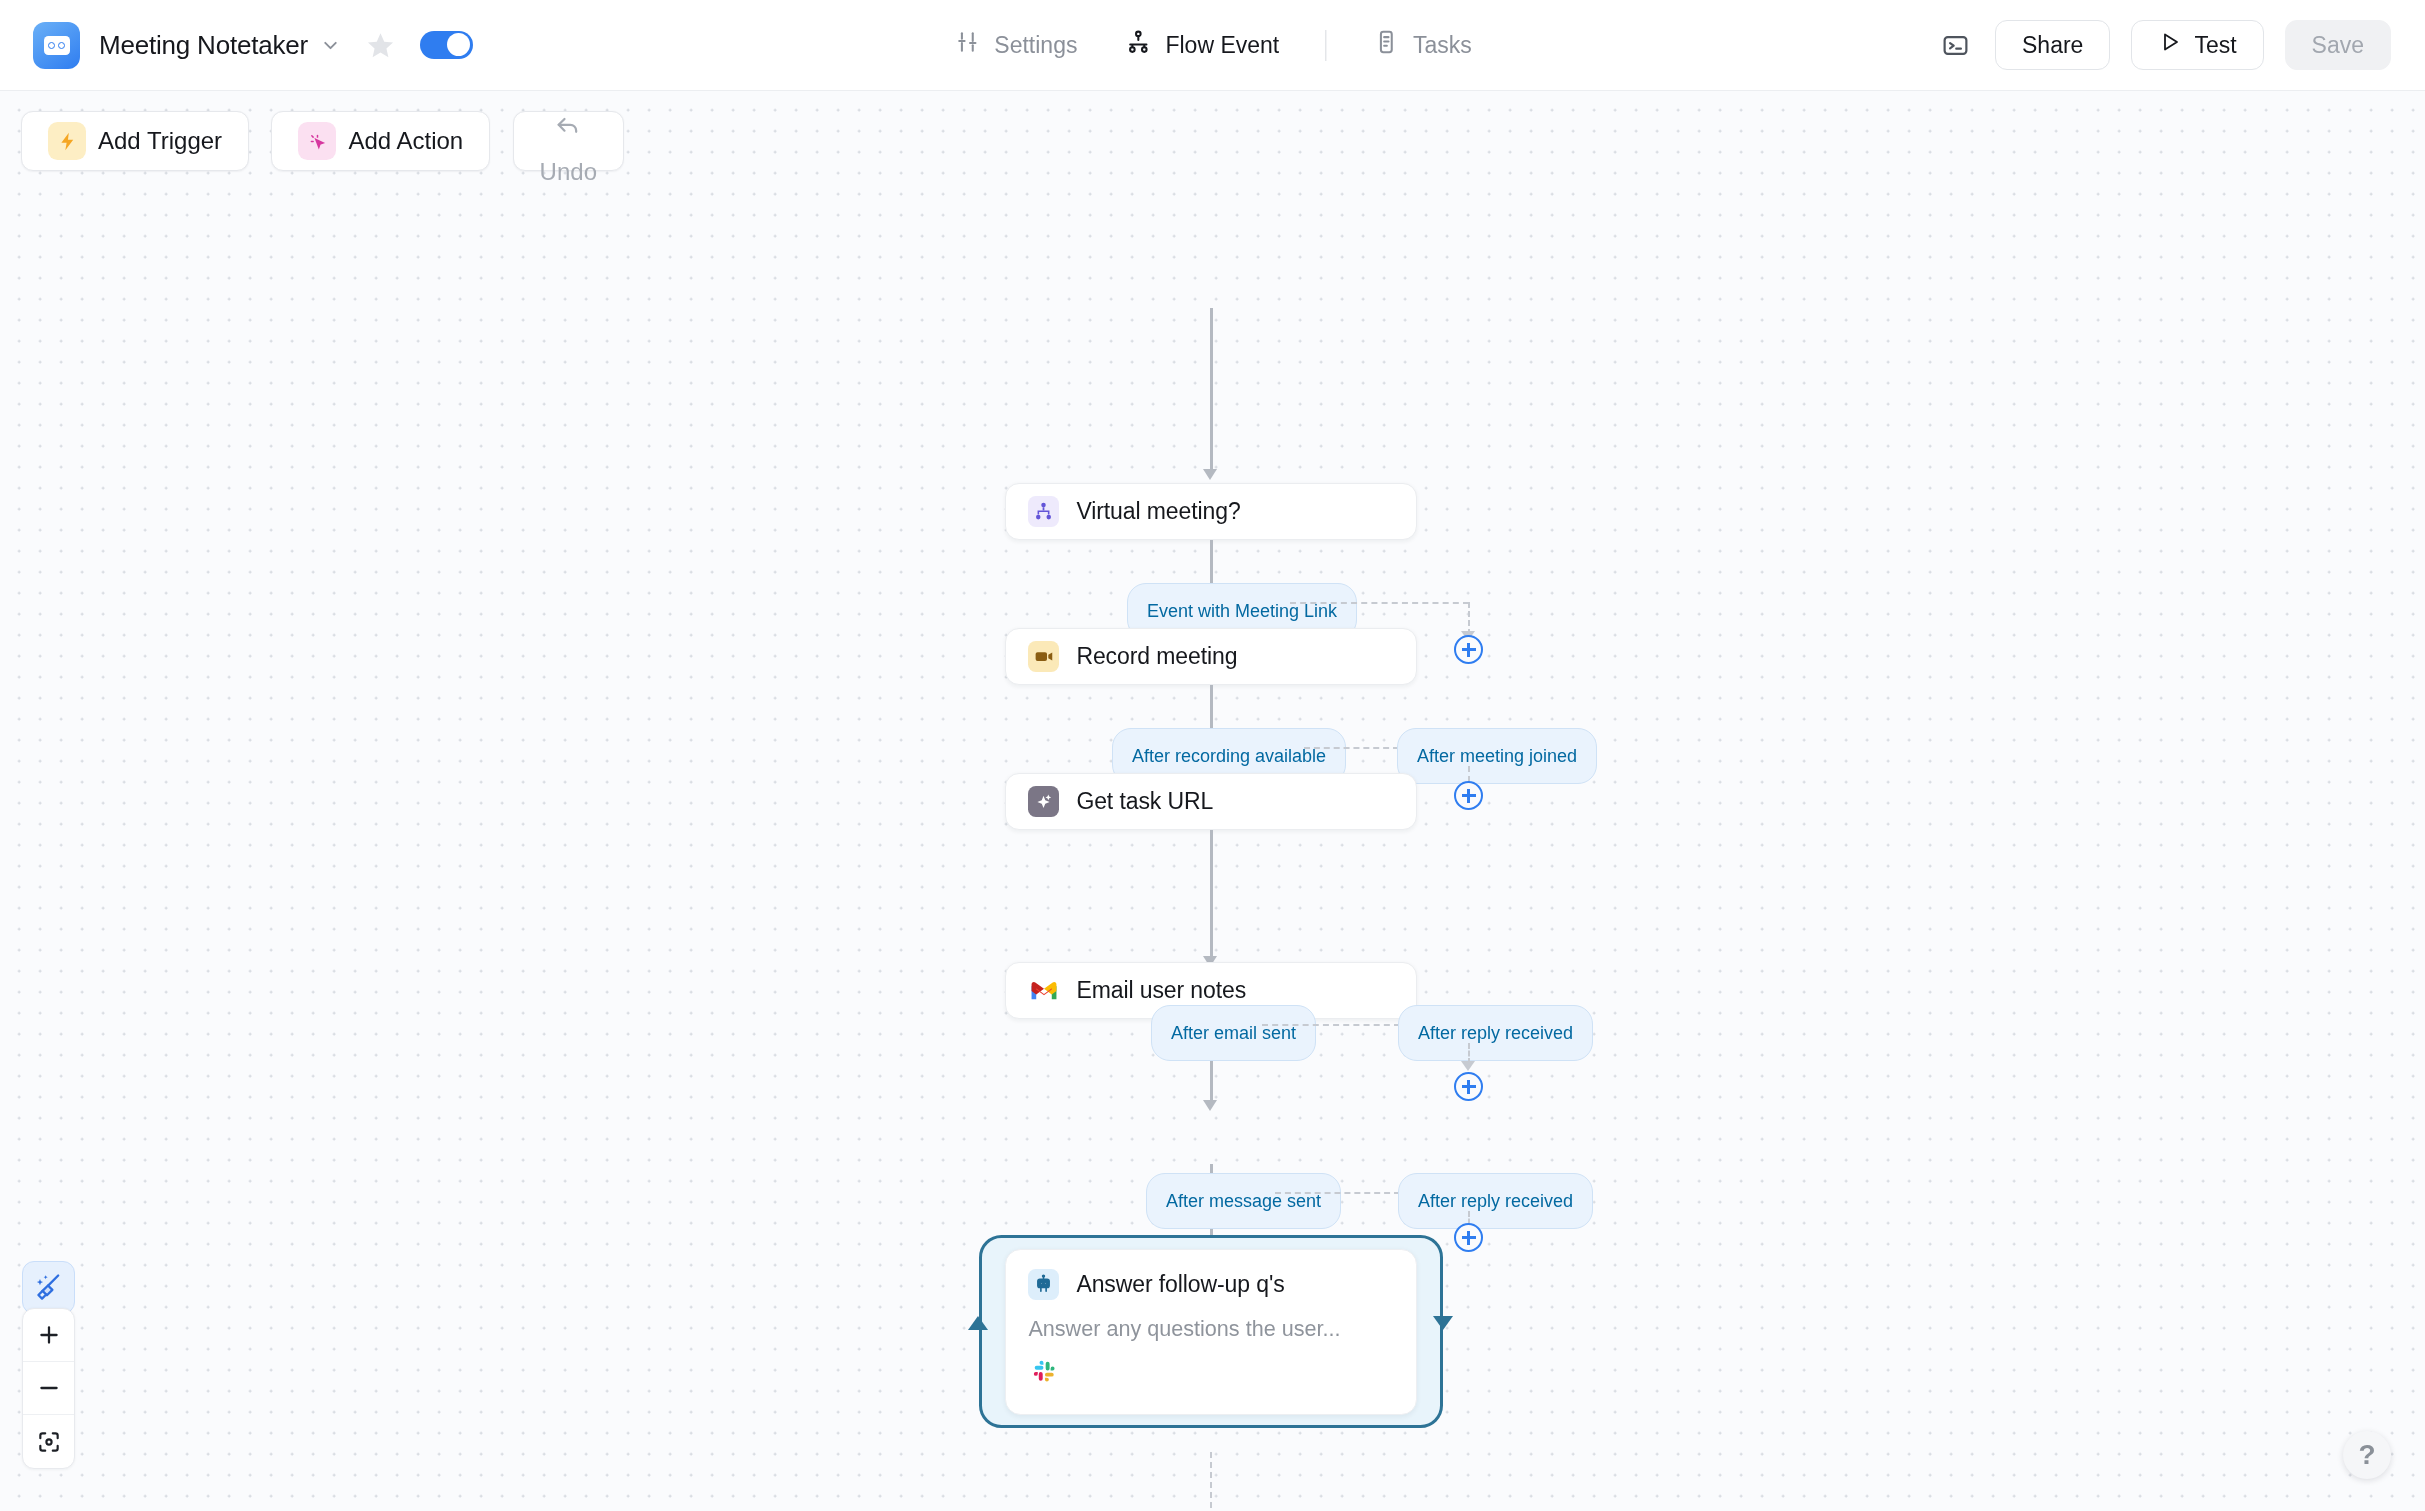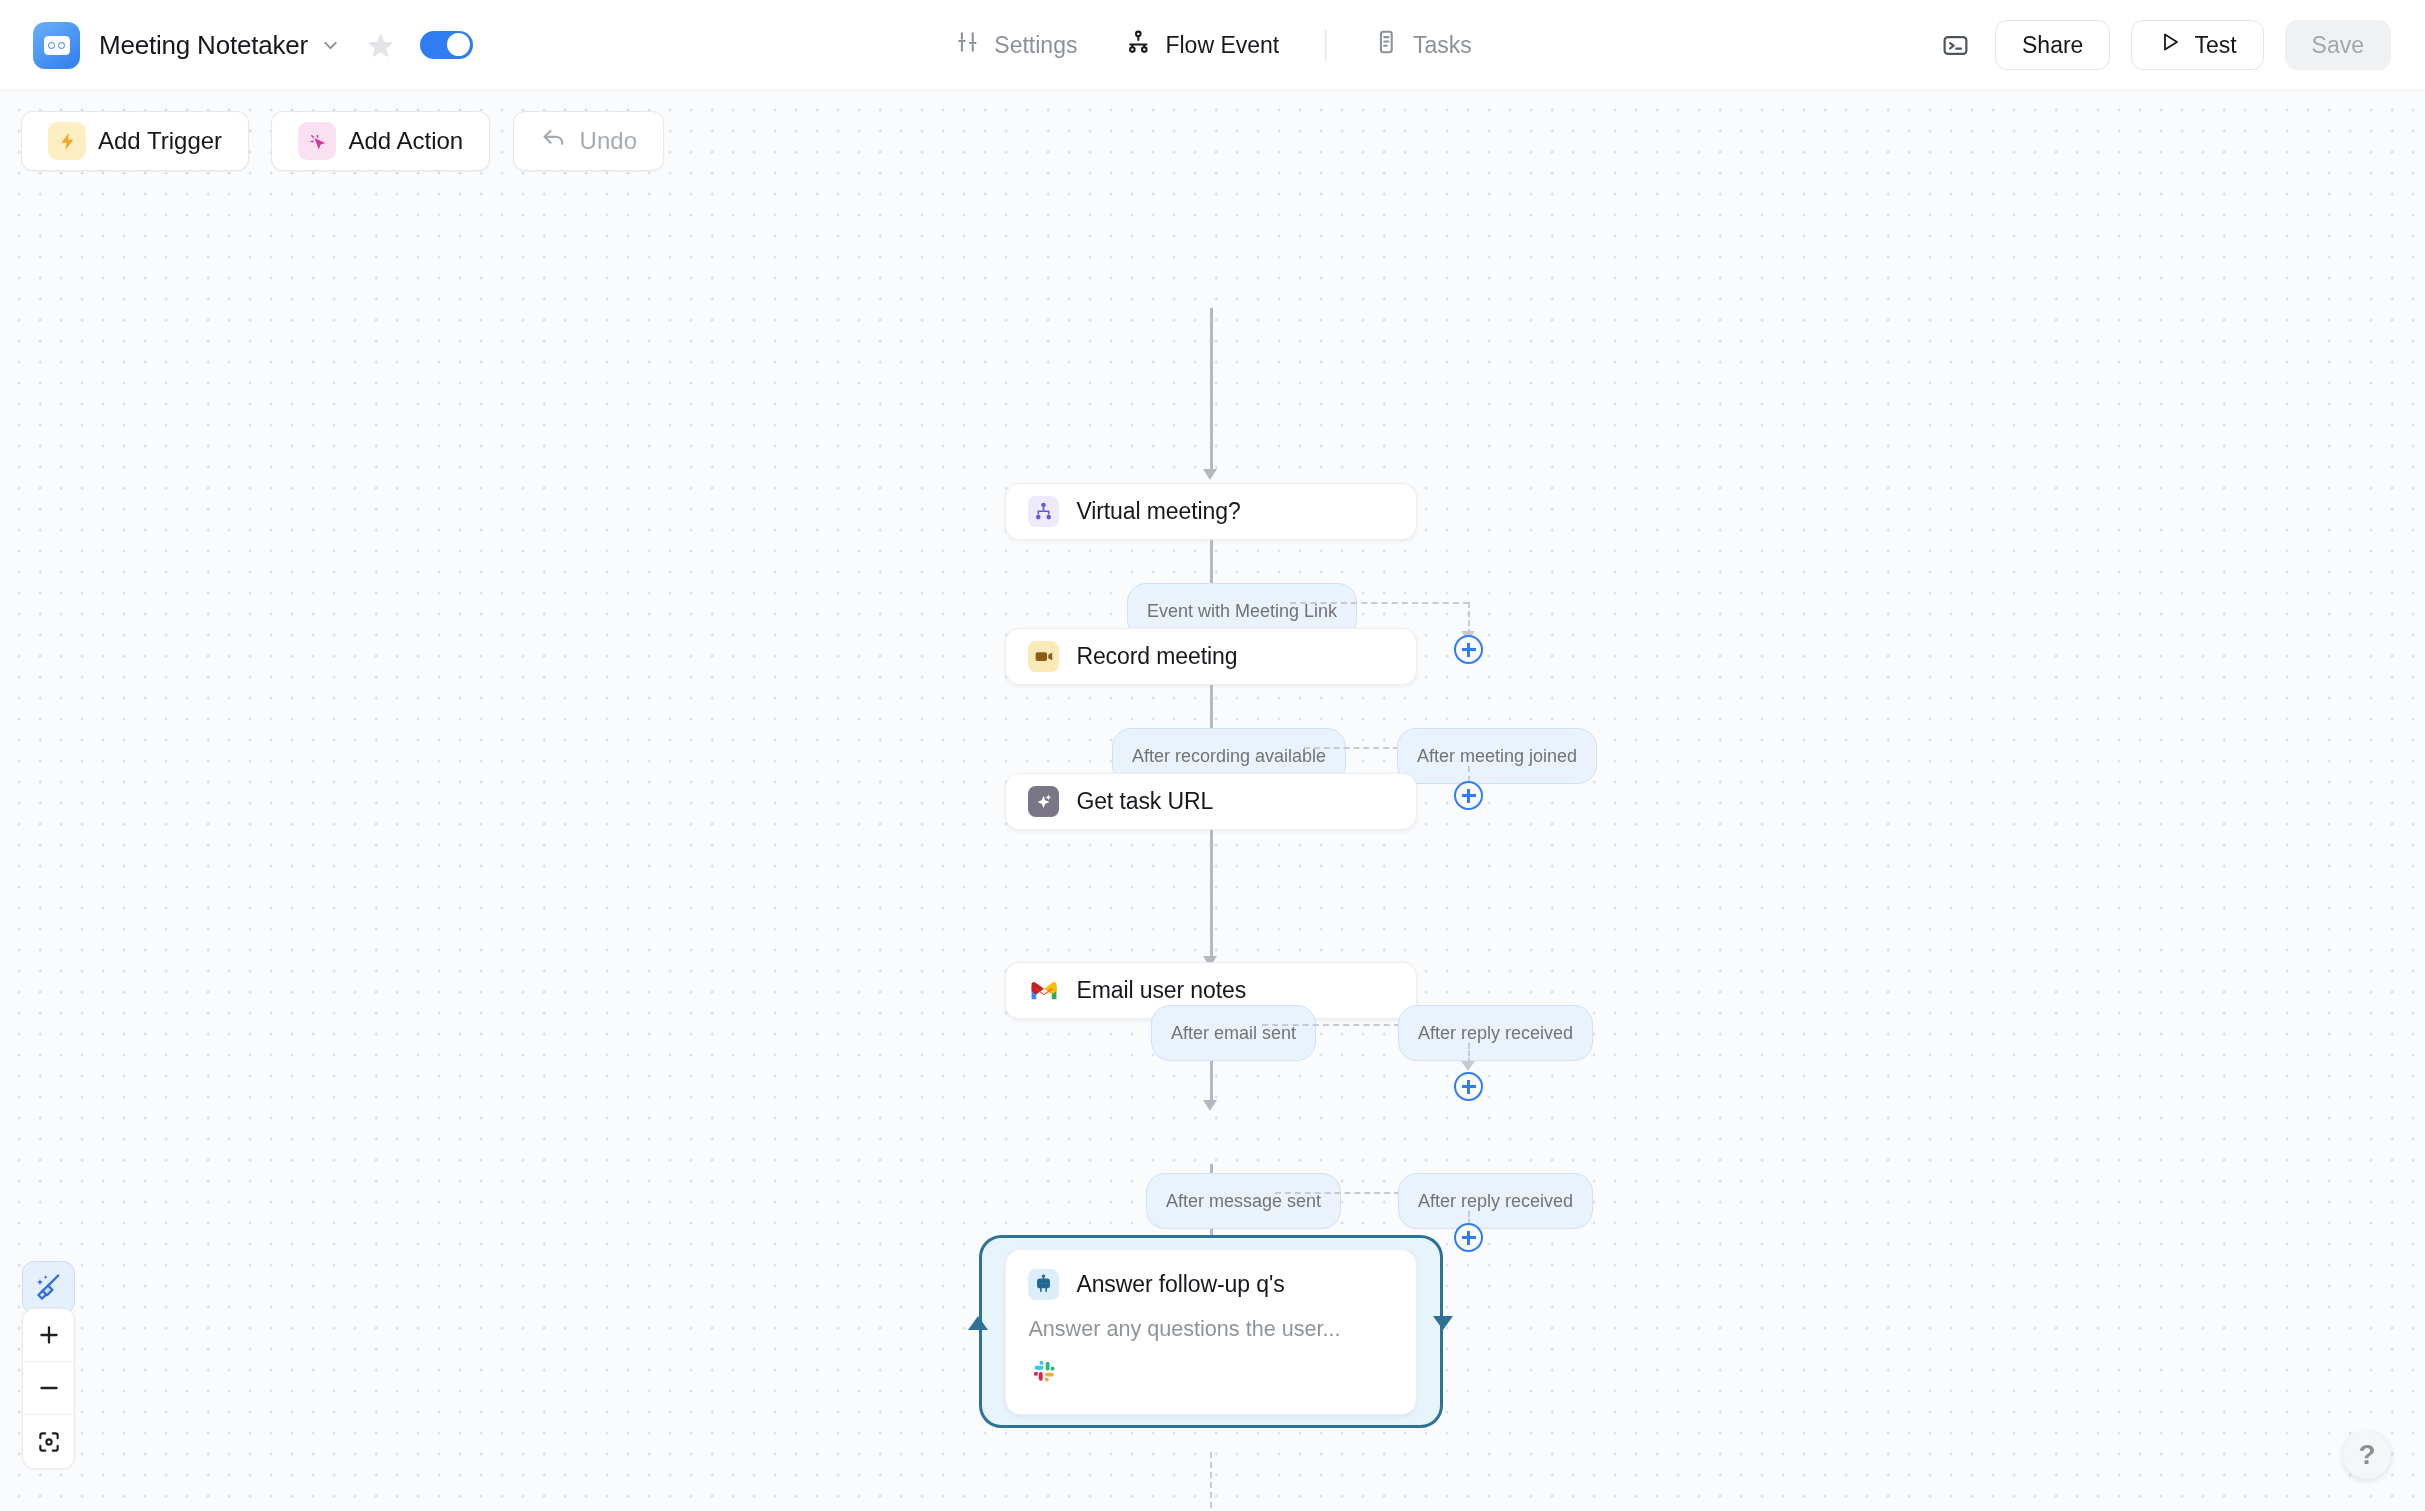--- a/index.html
+++ b/index.html
@@ -91,21 +91,21 @@
   .toolbar {
     position: absolute; top: 20px; left: 21px;
     display: flex; gap: 22.4px; z-index: 20;
   }
   .tb-btn {
     height: 60px; border-radius: 12px; border: 0.9px solid #e6e8ec;
     background: #fff; display: flex; align-items: center; gap: 12px;
     padding: 0 26px; font-size: 24px; color: #16181d; cursor: pointer;
     box-shadow: 0 0.9px 1.7px rgba(20,25,40,.05); white-space: nowrap;
   }
-  .tb-btn.disabled { color: #a6abb3; }
+  .tb-btn.disabled { color: #a6abb3; flex-direction: column; }
   .sq {
     width: 38px; height: 38px; border-radius: 9.5px;
     display: flex; align-items: center; justify-content: center; flex: none;
   }
   .sq.amber { background: #fdeec4; }
   .sq.pink  { background: #fbe0f1; }
 
   
   .flow { position: absolute; inset: 0; }
 
@@ -147,21 +147,21 @@
     position: absolute; width: 0; height: 0;
     border-left: 7.8px solid transparent; border-right: 7.8px solid transparent;
     border-top: 10.4px solid #c6cad1;
   }
 
   .pill {
     position: absolute;
     height: 56px; border-radius: 19px;
     background: #eaf3fd; border: 0.9px solid #cfe2f6;
     display: flex; align-items: center; justify-content: center;
-    padding: 0 19px; font-size: 18px; color: #737373;
+    padding: 0 19px; font-size: 18px; color: #0369a1;
     white-space: nowrap; cursor: pointer;
   }
 
   .plus {
     position: absolute;
     width: 29px; height: 29px; border-radius: 50%;
     border: 2.6px solid #2f7df0; background: #fafbfd;
     display: flex; align-items: center; justify-content: center;
     cursor: pointer;
   }

